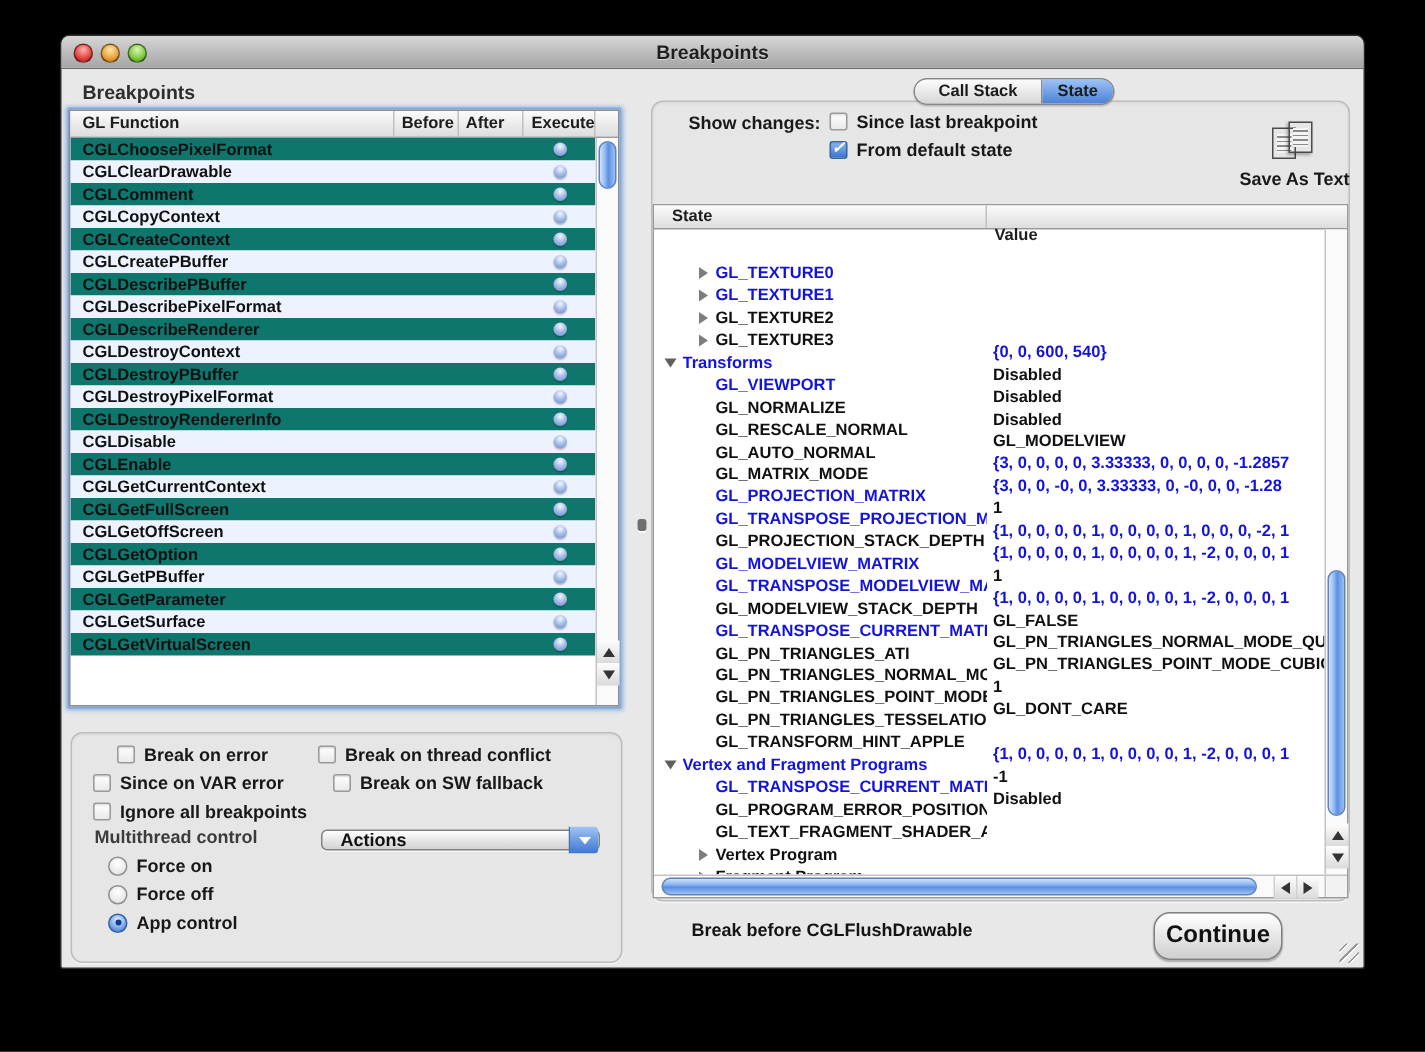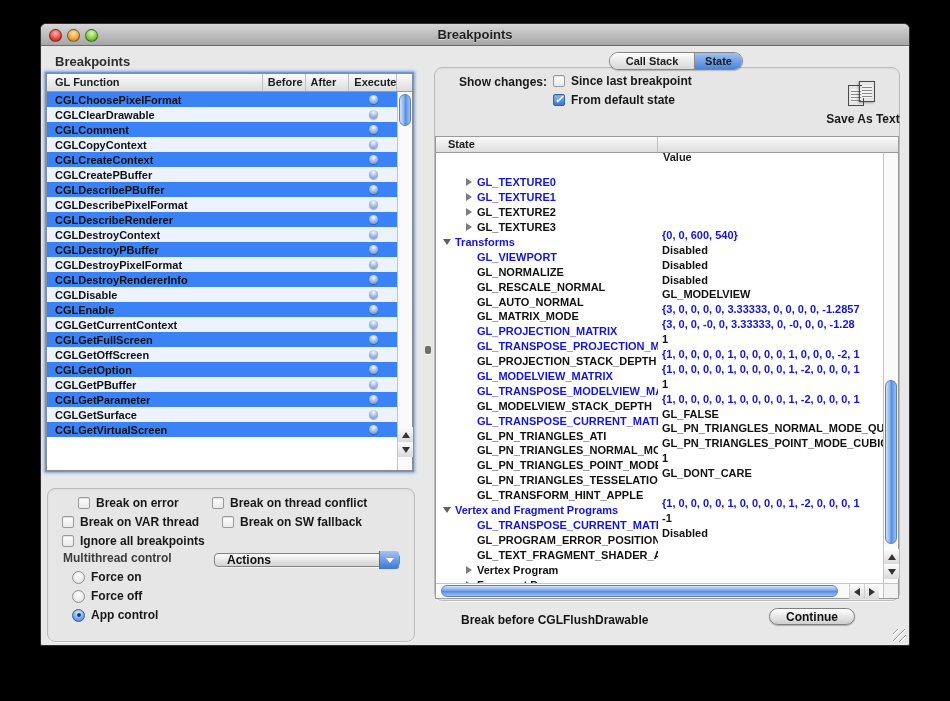--- a/index.html
+++ b/index.html
@@ -28,21 +28,21 @@
   .ftable { position:absolute; left:5px; top:49px; width:367px; height:398px; background:#fff;
             border:1px solid #8c8c8c;
             box-shadow:0 0 3px 2px rgba(100,150,220,.75), 0 0 1px 1px rgba(100,150,220,.9); }
   .thead { display:flex; height:18px; background:linear-gradient(#fbfbfb,#dddddd);
            border-bottom:1px solid #9b9b9b; font-size:11px; font-weight:bold; color:#1c1c1c; }
   .hcell { padding:2px 0 0 8px; border-right:1px solid #c0c0c0; overflow:hidden; white-space:nowrap; }
   .hc-name{width:217px;} .hc-b{width:43px; padding-left:5px;} .hc-a{width:44px; padding-left:5px;}
   .hc-e{width:48px; padding-left:5px;} .hc-sp{width:15px; border-right:none;}
   .fbody { position:absolute; left:0; top:18px; right:15px; bottom:0; overflow:hidden; }
   .frow { display:flex; height:15px; align-items:center; font-size:11px; font-weight:bold; color:#101010;
-          background:#3b82f6; }
+          background:#0f766e; }
   .frow:nth-of-type(even) { background:#edf3fe; }
   .frow .fname { width:217px; padding-left:8px; overflow:hidden; white-space:nowrap; }
   .frow .cell { width:43px; display:flex; justify-content:center; }
   .frow .cell.a { width:44px; } .frow .cell.e { width:48px; }
   .orb { width:9px; height:9px; border-radius:50%; visibility:hidden;
          background:radial-gradient(circle at 50% 28%, #f4f8ff, #a9bfe7 45%, #7d9bd3 80%, #6888c5);
          box-shadow:0 1px 1px rgba(0,0,0,.25); }
   .cell.on .orb { visibility:visible; }
   .frow.selected { background:linear-gradient(#6d9ce5,#2c63c8); color:#fff; }
   .frow.selected .orb { background:radial-gradient(circle at 50% 28%, #ffffff, #8fb2ea 45%, #2f55a0); }
@@ -127,22 +127,22 @@
             background:linear-gradient(90deg,#cfe2f9,#8fb8f1 35%,#5a8fe2 55%,#9cc0f3); }
   .hscroll { position:absolute; left:0; right:15px; bottom:0; height:15px; background:#fafafa; border-top:1px solid #c4c4c4; }
   .hthumb { position:absolute; left:5px; top:1px; width:397px; height:12px; border-radius:6px; border:1px solid #5f82b8;
             background:linear-gradient(#cfe2f9,#8fb8f1 35%,#5a8fe2 55%,#9cc0f3); }
   .corner { position:absolute; right:0; bottom:0; width:15px; height:15px; background:#f2f2f2;
             border-left:1px solid #c4c4c4; border-top:1px solid #c4c4c4; }
   .harr { top:0; border-left:1px solid #cfcfcf; }
 
   
   .status { position:absolute; left:420px; top:589px; font-size:12px; font-weight:bold; color:#141414; }
-  .continue { position:absolute; left:728px; top:584px; width:86px; height:17px; border:1px solid #7f7f7f;
-              border-radius:11px; background:linear-gradient(#ffffff,#cfcfcf); font-size:12px; font-weight:bold;
+  .continue { position:absolute; left:728px; top:584px; width:86px; height:32px; border:1px solid #7f7f7f;
+              border-radius:11px; background:linear-gradient(#ffffff,#cfcfcf); font-size:16px; font-weight:bold;
               color:#111; display:flex; align-items:center; justify-content:center;
               box-shadow:0 1px 1px rgba(0,0,0,.25); }
   .grip { position:absolute; right:3px; bottom:3px; width:13px; height:13px;
           background:repeating-linear-gradient(135deg, transparent 0 3px, #9a9a9a 3px 4px, #fdfdfd 4px 5px); }
   .splitter { position:absolute; left:384px; top:322px; width:6px; height:8px; border-radius:2px;
               background:#6e6e6e; box-shadow:0 1px 0 #fff; }
 </style>
 </head>
 <body>
 
@@ -480,21 +480,21 @@
       </div>
     </div>
 
     <div class="groupbox lgroup">
       <div class="cbrow" style="left:30px;top:7px;">
         <span class="cb"></span>
         <span class="cblabel">Break on error</span>
       </div>
       <div class="cbrow" style="left:14px;top:26px;">
         <span class="cb"></span>
-        <span class="cblabel">Break on VAR thread</span>
+        <span class="cblabel">Since on VAR error</span>
       </div>
       <div class="cbrow" style="left:14px;top:45px;">
         <span class="cb"></span>
         <span class="cblabel">Ignore all breakpoints</span>
       </div>
       <div class="cbrow" style="left:164px;top:7px;">
         <span class="cb"></span>
         <span class="cblabel">Break on thread conflict</span>
       </div>
       <div class="cbrow" style="left:174px;top:26px;">

